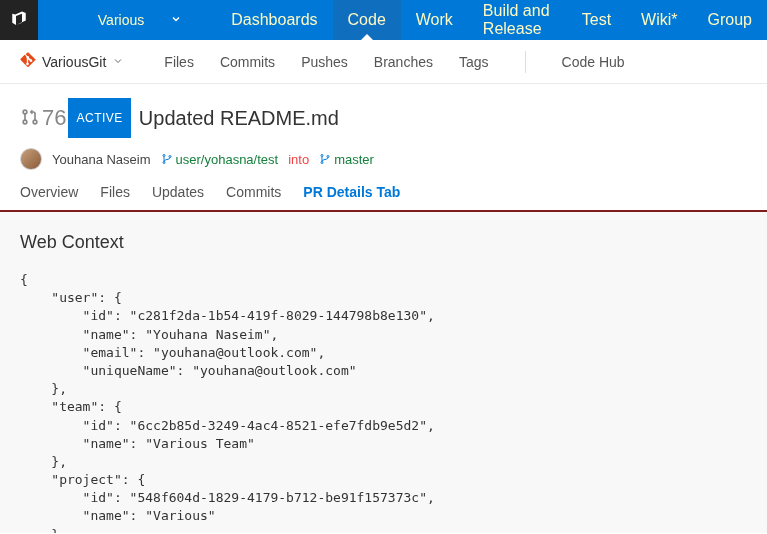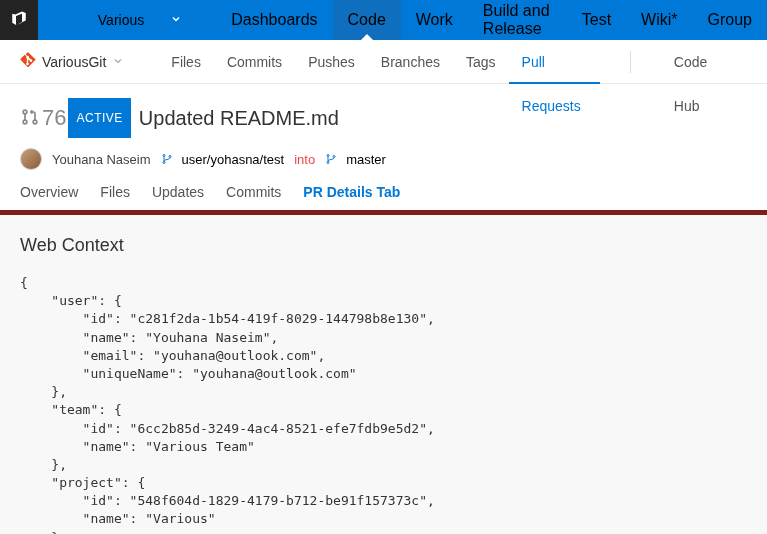--- a/index.html
+++ b/index.html
@@ -1,51 +1,51 @@
 <!DOCTYPE html>
 <html><head>
 <meta charset="utf-8">
 <style>
   * { box-sizing: border-box; margin: 0; padding: 0; }
   html, body { width: 767px; height: 534px; font-family: "Segoe UI", Arial, sans-serif; font-size: 14px; color: #333; overflow: hidden; background: #fff; }
 
   
-  .topnav { display: flex; height: 40px; background: #0078d7; color: #000000; align-items: stretch; }
+  .topnav { display: flex; height: 40px; background: #0078d7; color: #fef9c3; align-items: stretch; }
   .logo-cell { width: 42px; background: #232323; display:flex; align-items:center; justify-content:center; }
   .logo-icon svg { fill:#fff; }
   .proj-dropdown { display:flex; align-items:center; padding: 0 34px 0 60px; cursor:pointer; }
   .proj-dropdown .label { font-size:14px; margin-right:26px; }
   .topnav-item { display:flex; align-items:center; padding:8px 15px; cursor:pointer; font-size:16px; position:relative; }
   .topnav-item.active { background:#106ebe; }
   .topnav-item.active::after { content:""; position:absolute; bottom:-1px; left:50%; margin-left:-7px; width:0; height:0; border-left:7px solid transparent; border-right:7px solid transparent; border-bottom:7px solid #fff; }
 
   
-  .subnav { display:flex; align-items:center; height:44px; padding:0 20px; border-bottom:1px solid #eaeaea; gap:16px; }
+  .subnav { display:flex; align-items:center; height:44px; padding:0 20px; border-bottom:1px solid #eaeaea; gap:9px; }
   .repo-pick { display:flex; align-items:center; gap:6px; margin-right:18px; cursor:pointer; }
   .git-icon svg { fill:#e64a19; }
   .repo-caret svg { stroke:#666; }
   .subnav-item { padding:0 13px; color:#555; cursor:pointer; line-height:44px; height:44px; }
   .subnav-item.active { color:#0078d7; border-bottom:2px solid #0078d7; }
   .subnav-sep { width:1px; height:22px; background:#ddd; margin:0 14px; }
 
   
   .pr-header { padding:14px 20px 0 20px; }
   .pr-title-row { display:flex; align-items:center; gap:2px; }
   .pr-icon svg { stroke:#888; fill:none; }
   .pr-num { font-size:22px; color:#888; font-weight:400; }
   .badge-active { background:#0078d7; color:#fff; font-size:12px; padding:13px 8px; letter-spacing:0.5px; }
   .pr-title { font-size:20px; font-weight:400; margin-left:6px; }
   .pr-meta { display:flex; align-items:center; gap:10px; margin-top:10px; font-size:13px; color:#444; }
   .avatar { width:22px; height:22px; border-radius:50%; background:linear-gradient(135deg,#c8a07a 0%, #8a5a3a 100%); display:inline-block; border:1px solid #ccc; }
-  .branch { color:#000000; display:inline-flex; align-items:center; gap:9px; cursor:pointer; }
+  .branch { color:#15803d; display:inline-flex; align-items:center; gap:3px; cursor:pointer; }
   .branch svg { stroke:#0078d7; fill:none; }
   .into { color:#ef4444; }
 
   
-  .pr-tabs { display:flex; gap:22px; padding:14px 20px 0 20px; border-bottom:5px solid #7f1d1d; }
+  .pr-tabs { display:flex; gap:22px; padding:14px 20px 0 20px; border-bottom:2px solid #7f1d1d; }
   .pr-tab { color:#555; padding-bottom:10px; cursor:pointer; }
   .pr-tab.active { color:#0078d7; font-weight:600; }
 
   
   .content { background:#f8f8f8; padding:20px 20px 0 20px; height:calc(534px - 40px - 44px - 92px - 37px); overflow:hidden; }
   .content h3 { font-size:18px; font-weight:400; color:#333; margin-bottom:18px; }
   .codeblock { font-family:"Consolas","Menlo",monospace; font-size:13px; color:#333; white-space:pre; line-height:1.4; }
 
   .chev-down { width:12px; height:12px; }
 </style>
@@ -92,21 +92,20 @@
           <polyline points="6 9 12 15 18 9"></polyline>
         </svg>
     </span>
   </div>
   <div id="subnav-items" style="display:flex;">
       <div class="subnav-item">Files</div>
       <div class="subnav-item">Commits</div>
       <div class="subnav-item">Pushes</div>
       <div class="subnav-item">Branches</div>
       <div class="subnav-item">Tags</div>
-      <div class="subnav-item active">Pull Requests</div>
     </div>
   <div class="subnav-sep"></div>
   <div class="subnav-item">Code Hub</div>
 </div>
 
 <div class="pr-header">
   <div class="pr-title-row">
     <span class="pr-icon">
       <svg width="20" height="20" viewBox="0 0 24 24" stroke-width="2">
           <circle cx="6" cy="6" r="2.2"></circle>

